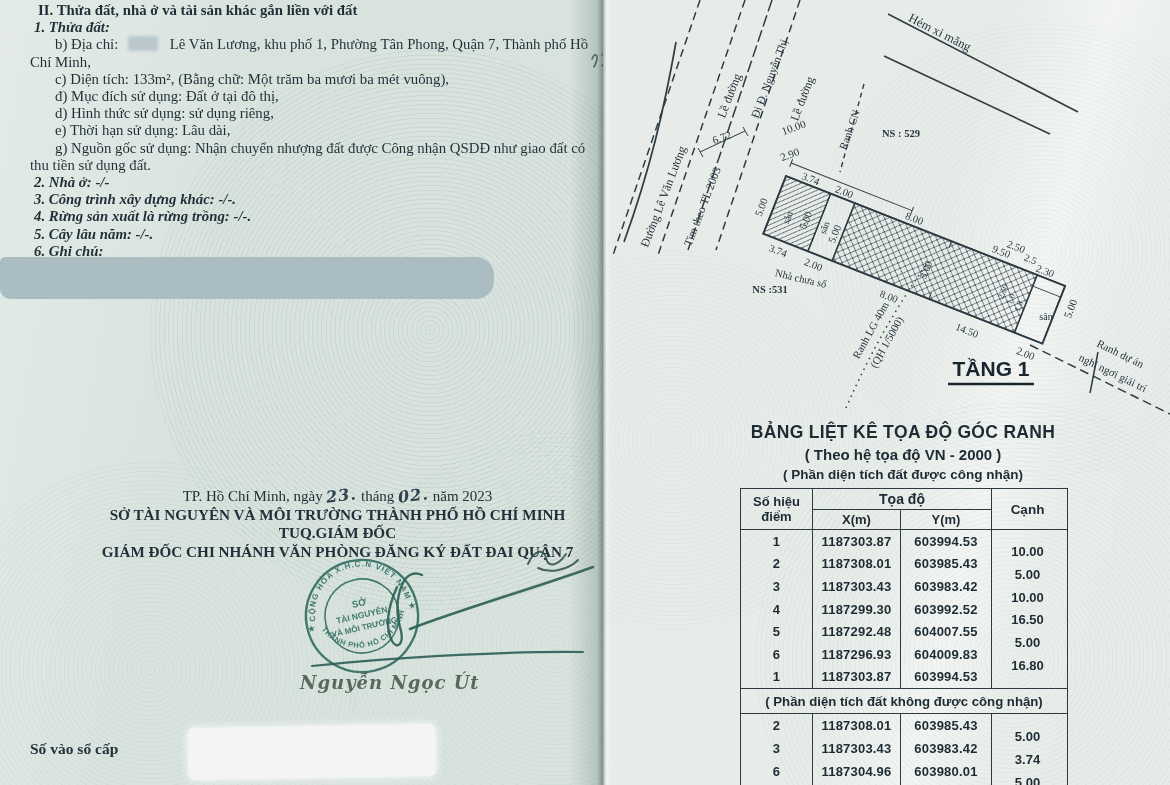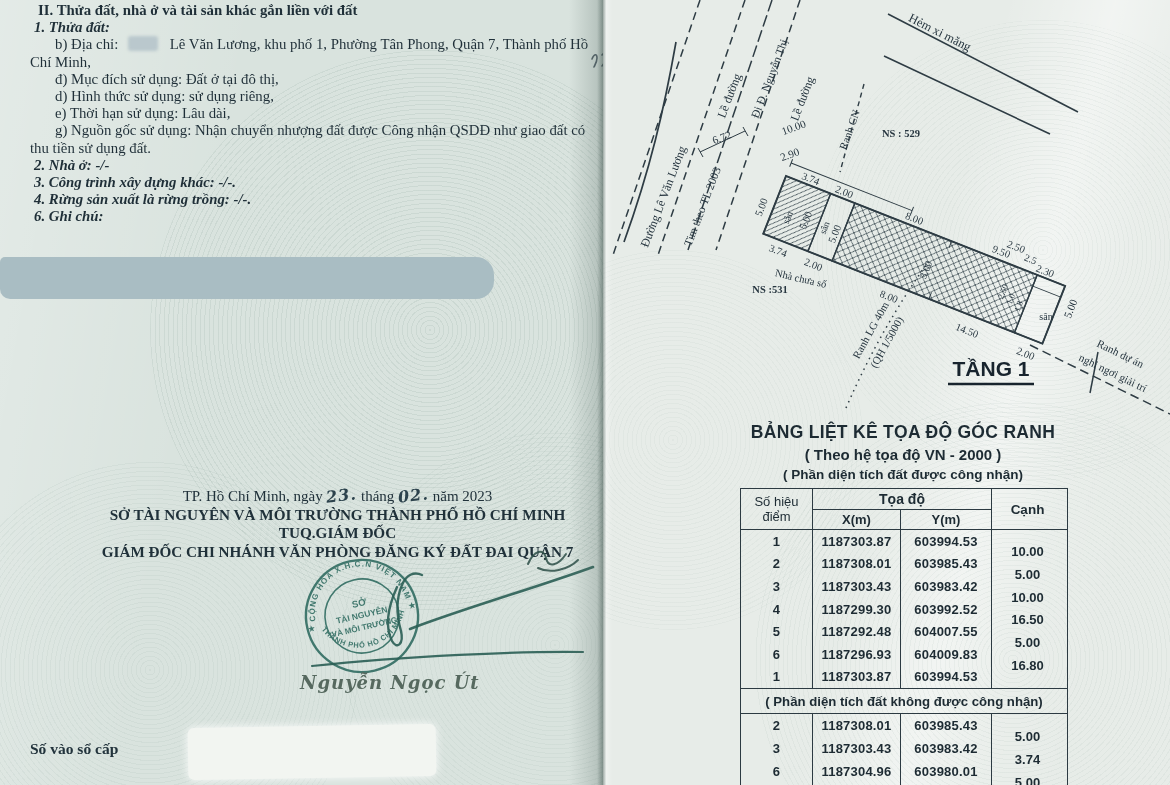--- a/index.html
+++ b/index.html
@@ -41,21 +41,21 @@
   svg{position:absolute;}
   .plan-svg{left:0;top:0;}
   
   .coords{position:absolute;left:128px;top:422px;width:344px;font-family:"Liberation Sans",sans-serif;color:#1d2b33;}
   .tbl-title{font-weight:bold;font-size:17.5px;text-align:center;letter-spacing:.3px;}
   .tbl-sub{font-size:15px;text-align:center;margin-top:3px;font-weight:bold;}
   .tbl-note{font-size:13.5px;text-align:center;margin-top:4px;font-weight:bold;}
   .tbl{margin:6px 0 0 9px;width:326px;border:1.7px solid #2c3a42;}
   .thead{display:grid;grid-template-columns:72px 88px 91px 71px;border-bottom:1.4px solid #2c3a42;}
   .h-point{grid-column:1;grid-row:1/3;border-right:1.4px solid #2c3a42;display:flex;flex-direction:column;
-    align-items:center;justify-content:center;font-weight:normal;font-size:13px;line-height:15px;}
+    align-items:center;justify-content:center;font-weight:bold;font-size:13px;line-height:15px;}
   .h-coords{grid-column:2/4;grid-row:1;border-right:1.4px solid #2c3a42;border-bottom:1.4px solid #2c3a42;
     text-align:center;font-weight:bold;font-size:14px;padding:2px 0;}
   .h-x{grid-column:2;grid-row:2;border-right:1.4px solid #2c3a42;text-align:center;font-weight:bold;font-size:13px;padding:2px 0;}
   .h-y{grid-column:3;grid-row:2;border-right:1.4px solid #2c3a42;text-align:center;font-weight:bold;font-size:13px;padding:2px 0;}
   .h-canh{grid-column:4;grid-row:1/3;display:flex;align-items:center;justify-content:center;font-weight:bold;font-size:13.5px;}
   .tbody{display:grid;grid-template-columns:72px 88px 91px 71px;position:relative;}
   .cell{border-right:1.4px solid #2c3a42;display:flex;align-items:center;justify-content:center;
     font-weight:bold;font-size:13px;height:22.6px;letter-spacing:.2px;}
   .tbody2 .cell{height:23px;}
   .edge-col{grid-column:4;position:relative;}
@@ -79,28 +79,30 @@
 
     <div class="doc-text">
       <p class="tt">II. Thửa đất, nhà ở và tài sản khác gắn liền với đất</p>
       <p class="bi">1. Thửa đất:</p>
       <p class="li">
         <span>b) Địa chỉ:</span>
         <span class="redact" style="width:30px;margin:0 8px 0 6px;"></span>
         <span>Lê Văn Lương, khu phố 1, Phường Tân Phong, Quận 7, Thành phố Hồ</span>
       </p>
       <p>Chí Minh,</p>
+      <p class="li">c) Diện tích: 133m², (Bằng chữ: Một trăm ba mươi ba mét vuông),</p>
       <p class="li">đ) Mục đích sử dụng: Đất ở tại đô thị,</p>
       <p class="li">d) Hình thức sử dụng: sử dụng riêng,</p>
       <p class="li">e) Thời hạn sử dụng: Lâu dài,</p>
       <p class="li">g) Nguồn gốc sử dụng: Nhận chuyển nhượng đất được Công nhận QSDĐ như giao đất có</p>
       <p>thu tiền sử dụng đất.</p>
       <p class="bi">2. Nhà ở: -/-</p>
       <p class="bi">3. Công trình xây dựng khác: -/-.</p>
       <p class="bi">4. Rừng sản xuất là rừng trồng: -/-.</p>
+      <p class="bi">5. Cây lâu năm: -/-.</p>
       <p class="bi">6. Ghi chú:</p>
     </div>
 
     <div class="big-redact"></div>
 
     <div class="sig-block">
       <p class="date-line">
         <span>TP. Hồ Chí Minh, ngày</span>
         <span class="hand">23.</span>
         <span>tháng</span>

